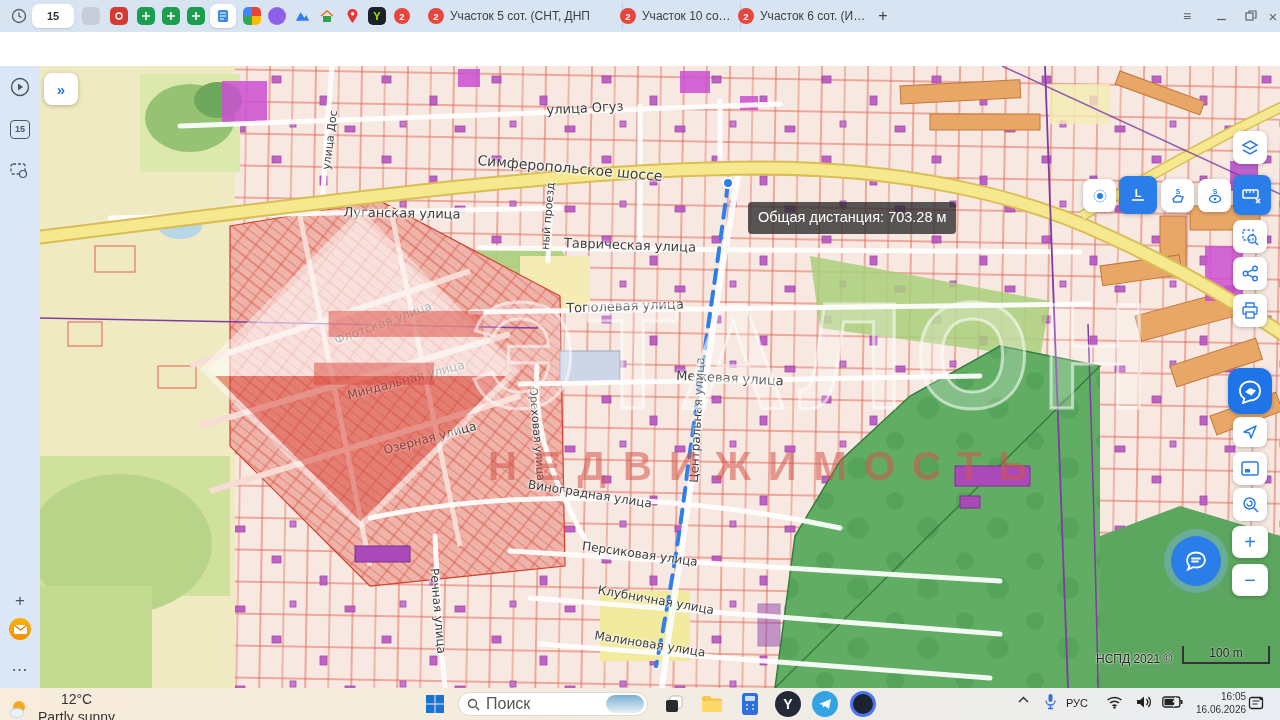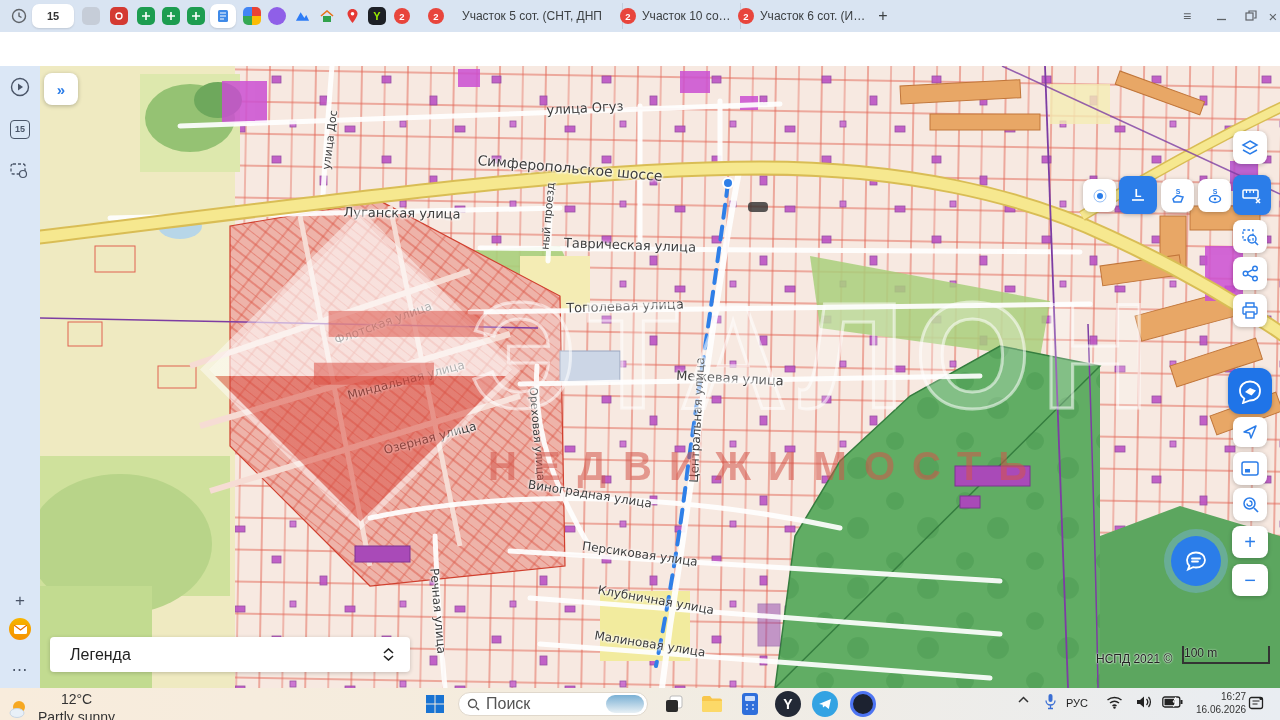--- a/index.html
+++ b/index.html
@@ -7,21 +7,21 @@
     font-family:"Liberation Sans",sans-serif;background:#f2eee8;}
   .abs{position:absolute;}
   
   .tabstrip{position:absolute;left:0;top:0;width:1280px;height:32px;background:#d9e4f2;}
   .ptab{position:absolute;top:7px;width:18px;height:18px;border-radius:5px;
     display:flex;align-items:center;justify-content:center;font-size:10px;}
   .whitepill{position:absolute;top:4px;height:24px;background:#fff;border-radius:7px;
     box-shadow:0 1px 2px rgba(0,0,0,.12);display:flex;align-items:center;justify-content:center;}
   .tab{position:absolute;top:3px;height:26px;display:flex;align-items:center;gap:6px;
     padding:0 8px;border-right:1px solid #c3cfde;color:#3c4043;font-size:12px;}
-  .tab-title{white-space:nowrap;overflow:hidden;text-overflow:ellipsis;flex:1;text-align:center;}
+  .tab-title{white-space:nowrap;overflow:hidden;text-overflow:ellipsis;flex:1;}
   .badge2{width:16px;height:16px;border-radius:50%;background:#e8453c;color:#fff;
     font-size:9.5px;font-weight:bold;display:flex;align-items:center;justify-content:center;flex:none;}
   .winbtn{position:absolute;top:6px;width:22px;height:20px;display:flex;align-items:center;
     justify-content:center;color:#5f6368;font-size:14px;}
   
   .addrbar{position:absolute;left:0;top:32px;width:1280px;height:34px;background:#fff;
     border-bottom:1px solid #e3e3e3;}
   .aicon{position:absolute;top:41px;color:#5f6368;font-size:15px;line-height:1;}
   .urlpill{position:absolute;left:127px;top:37px;width:878px;height:24px;background:#f0f2f6;
     border-radius:13px;display:flex;align-items:center;}
@@ -49,21 +49,21 @@
   .ctl{position:absolute;background:#fff;border-radius:8px;box-shadow:0 1px 4px rgba(0,0,0,.25);
     display:flex;align-items:center;justify-content:center;z-index:5;}
   .ctl.active{background:#2b7de9;}
   .tooltipbox{position:absolute;left:708px;top:136px;z-index:6;background:rgba(42,42,42,.78);
     border-radius:4px;padding:5px 10px;color:#fff;font-size:14.5px;line-height:1.5;white-space:nowrap;}
   .legend{position:absolute;left:10px;top:571px;width:360px;height:35px;background:#fff;
     border-radius:4px;box-shadow:0 1px 4px rgba(0,0,0,.2);display:flex;align-items:center;
     z-index:6;font-size:16px;color:#222;}
   .attr{position:absolute;z-index:6;font-size:12px;color:#222;
     text-shadow:0 0 2px #fff,0 0 2px #fff;}
-  .scalebar{position:absolute;left:1142px;top:580px;width:84px;z-index:6;text-align:left;
+  .scalebar{position:absolute;left:1142px;top:580px;width:84px;z-index:6;text-align:center;
     font-size:12px;color:#222;text-shadow:0 0 2px #fff;border-bottom:2px solid #333;
     border-left:2px solid #333;border-right:2px solid #333;height:16px;}
   
   .taskbar{position:absolute;left:0;top:688px;width:1280px;height:32px;
     background:linear-gradient(90deg,#f8ecdc,#f4ecde 40%,#e9edf2);}
   .tb{position:absolute;display:flex;align-items:center;justify-content:center;}
   .tbtxt{font-size:14px;color:#333;line-height:1.25;text-align:center;}
   .searchpill{position:absolute;left:458px;top:4px;width:190px;height:24px;background:#fff;
     border:1px solid #e0d8cc;border-radius:13px;display:flex;align-items:center;gap:6px;padding-left:8px;box-sizing:border-box;}
   .circleapp{border-radius:50%;display:flex;align-items:center;justify-content:center;}
@@ -387,20 +387,21 @@
     <div class="wm wm-sub">НЕДВИЖИМОСТЬ</div>
     <div class="wm wm-title">ЭТАЛОН</div>
 
     
     <div class="ctl" style="left:4px;top:7px;width:34px;height:32px;color:#2b7de9;font-weight:bold;font-size:15px">»</div>
 
     
 
     
     <div class="tooltipbox">
+      <div>Общая дистанция: 703.28 м</div>
     </div>
 
     
     <div class="ctl" style="left:1043px;top:113px;width:33px;height:33px">
       <svg width="16" height="16" viewBox="0 0 16 16">
           <circle cx="8" cy="8" r="3" fill="#2b7de9"></circle>
           <circle cx="8" cy="8" r="6" fill="none" stroke="#2b7de9" stroke-width="1" opacity="0.5"></circle>
         </svg>
     </div>
     <div class="ctl active" style="left:1079px;top:110px;width:38px;height:38px">
@@ -489,31 +490,20 @@
     
     <div class="abs" style="left:1124px;top:463px;width:64px;height:64px;border-radius:50%;background:rgba(130,185,255,.35);z-index:5"></div>
     <div class="abs" style="left:1131px;top:470px;width:50px;height:50px;border-radius:50%;background:#2b7de9;z-index:6;display:flex;align-items:center;justify-content:center">
       <svg width="24" height="22" viewBox="0 0 24 22">
           <path d="M3 10c0-4.5 4-7.5 9-7.5s9 3 9 7.5-4 7.5-9 7.5c-1 0-2-.1-2.9-.35L4 19.5l1.4-3.6C3.9 14.5 3 12.4 3 10z" fill="none" stroke="#fff" stroke-width="1.8"></path>
           <path d="M8 8.5h8M8 11.5h6" stroke="#fff" stroke-width="1.8" stroke-linecap="round"></path>
         </svg>
     </div>
 
     
-    <div class="legend">
-      <span style="margin-left:20px">Легенда</span>
-      <span style="margin-left:auto;margin-right:16px;display:flex;flex-direction:column;gap:1px">
-        <svg width="11" height="6" viewBox="0 0 11 6">
-            <path d="M1 5l4.5-4L10 5" fill="none" stroke="#222" stroke-width="1.6"></path>
-          </svg>
-        <svg width="11" height="6" viewBox="0 0 11 6">
-            <path d="M1 1l4.5 4L10 1" fill="none" stroke="#222" stroke-width="1.6"></path>
-          </svg>
-      </span>
-    </div>
 
     
     <div class="attr" style="left:1056px;top:586px">НСПД 2021 ©</div>
     <div class="scalebar">
       <span>100 m</span>
     </div>
   </div>
 
   <div class="taskbar">
     <div class="tb" style="left:8px;top:3px;gap:6px">
@@ -607,21 +597,21 @@
     <div class="tb" style="left:1162px;top:8px">
       <svg width="21" height="12" viewBox="0 0 21 12">
           <rect x="0.8" y="1" width="17" height="10" rx="2" fill="none" stroke="#222" stroke-width="1.3"></rect>
           <rect x="18.5" y="4" width="2" height="4" fill="#222"></rect>
           <rect x="2.5" y="2.8" width="10" height="6.4" fill="#222"></rect>
           <path d="M14 1L11 6h3l-2.5 5" fill="none" stroke="#fff" stroke-width="1"></path>
         </svg>
     </div>
     <div class="tb" style="left:1196px;top:3px">
       <span class="tbtxt" style="text-align:right;font-size:10px">
-        <span>16:27</span><br>
+        <span>16:05</span><br>
         <span>16.06.2026</span>
       </span>
     </div>
     <div class="tb" style="left:1248px;top:7px">
       <svg width="16" height="16" viewBox="0 0 16 16">
           <rect x="1.5" y="2.5" width="13" height="11" rx="2" fill="none" stroke="#222" stroke-width="1.3"></rect>
           <path d="M4.5 6h7M4.5 9h5" stroke="#222" stroke-width="1.1"></path>
           <circle cx="13" cy="3.5" r="1.6" fill="#222"></circle>
         </svg>
     </div>

